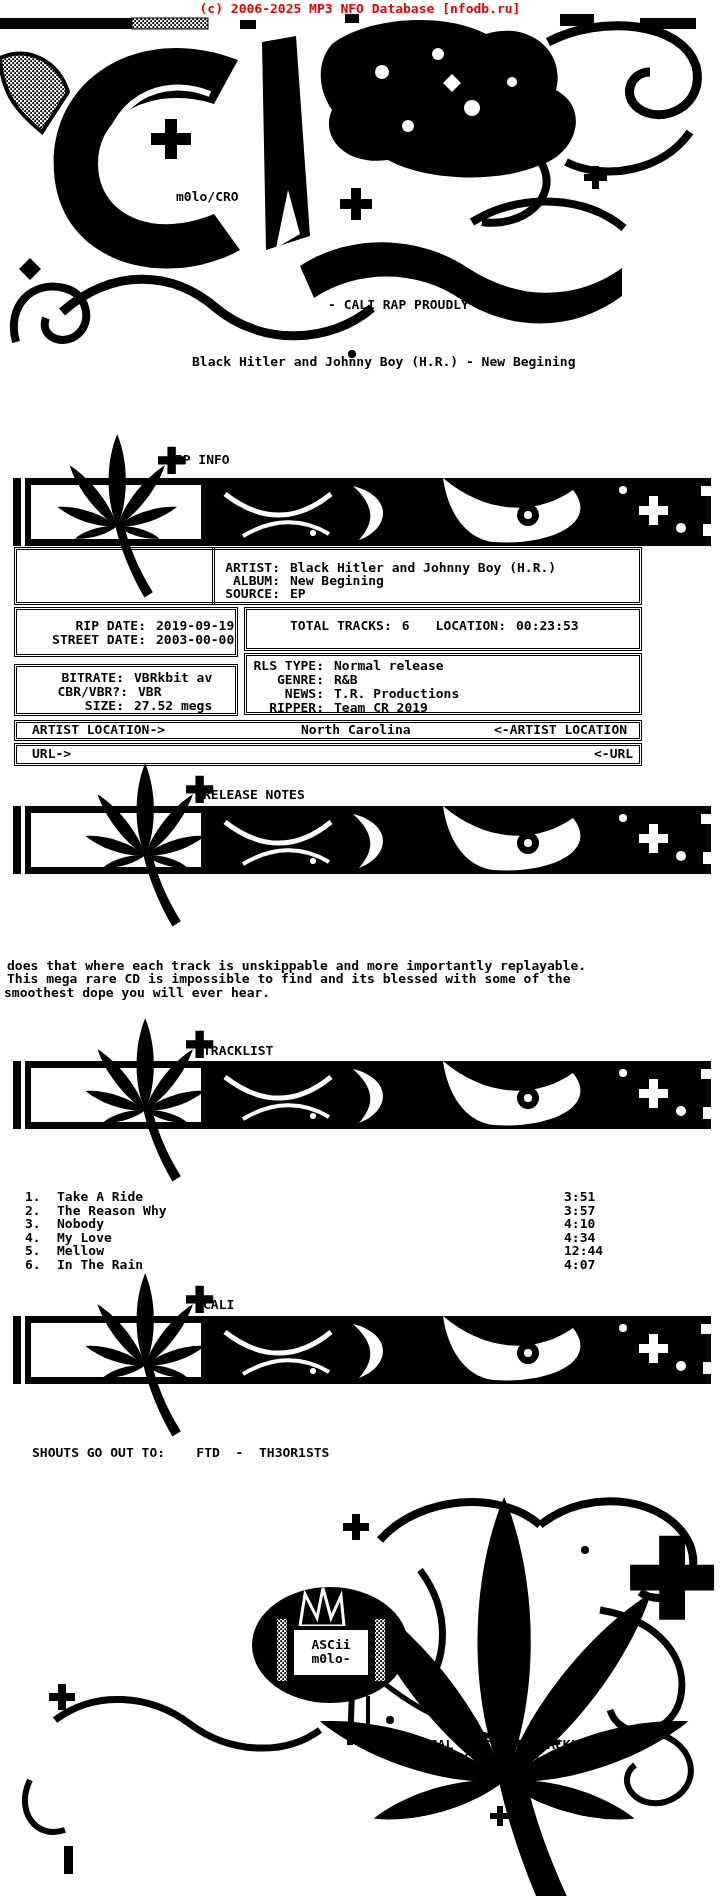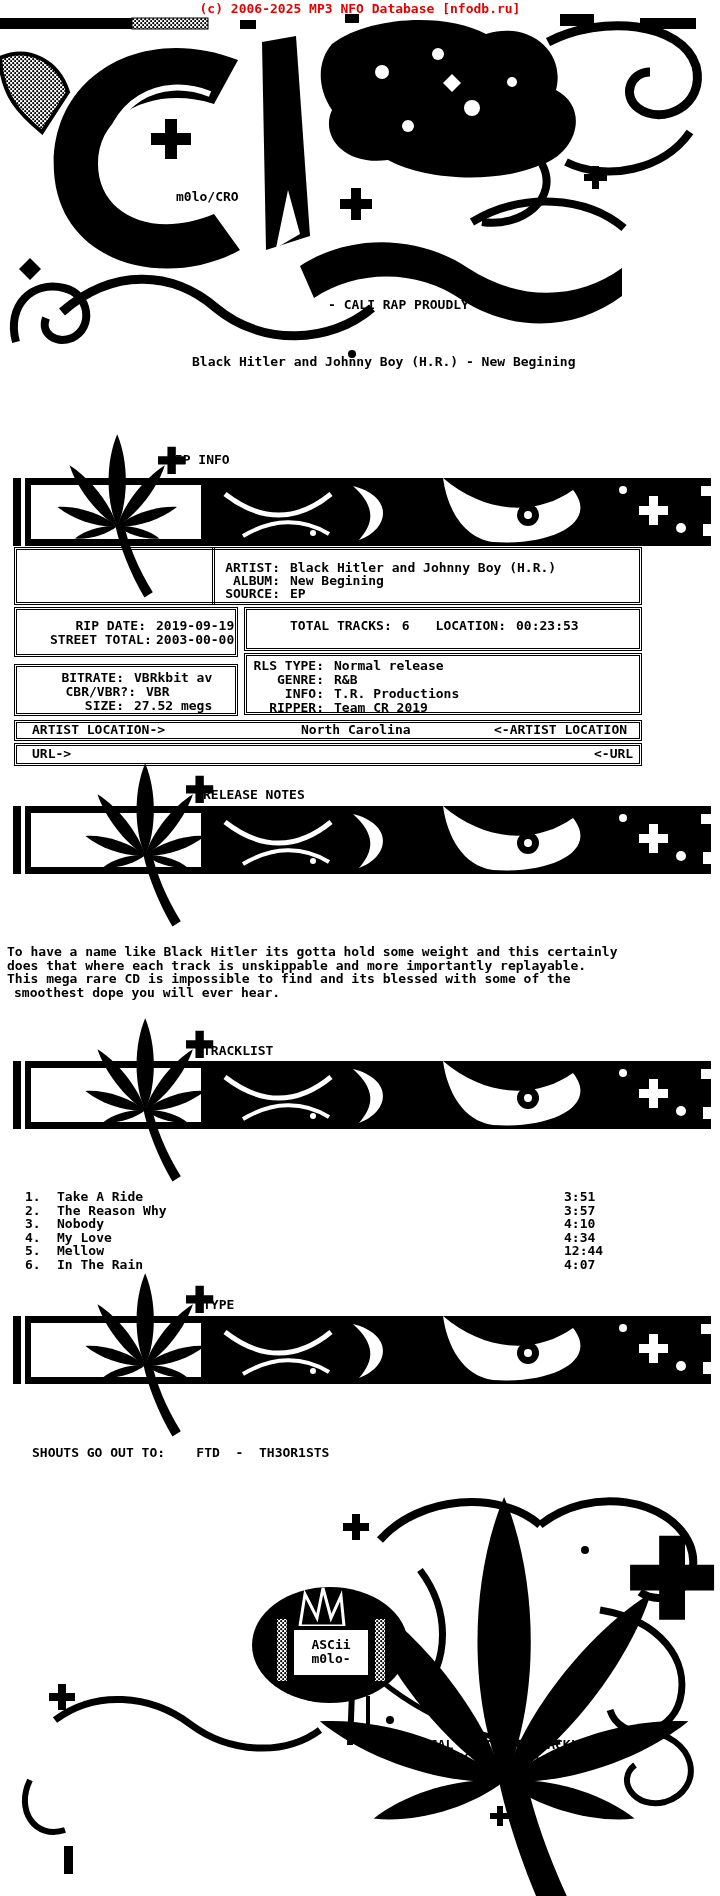--- a/index.html
+++ b/index.html
@@ -112,56 +112,55 @@
   <div class="t" style="left:167px;top:453px">RIP INFO</div>
 
   <div class="box" style="left:14px;top:547px;width:628px;height:58px"></div>
   <div class="vdiv" style="left:212px;top:547px;height:58px"></div>
   <div class="t" style="left:224px;top:561px"><span class="lc" style="width:56px">ARTIST:</span><span class="gap"></span><span>Black Hitler and Johnny Boy (H.R.)</span></div>
   <div class="t" style="left:224px;top:574px"><span class="lc" style="width:56px">ALBUM:</span><span class="gap"></span><span>New Begining</span></div>
   <div class="t" style="left:224px;top:587px"><span class="lc" style="width:56px">SOURCE:</span><span class="gap"></span><span>EP</span></div>
 
   <div class="box" style="left:14px;top:607px;width:224px;height:50px"></div>
   <div class="t" style="left:50px;top:619px"><span class="lc" style="width:96px">RIP DATE:</span><span class="gap"></span><span>2019-09-19</span></div>
-  <div class="t" style="left:50px;top:633px"><span class="lc" style="width:96px">STREET TOTAL:</span><span class="gap"></span><span>2003-00-00</span></div>
+  <div class="t" style="left:50px;top:633px"><span class="lc" style="width:96px">STREET DATE:</span><span class="gap"></span><span>2003-00-00</span></div>
 
   <div class="box" style="left:244px;top:607px;width:398px;height:44px"></div>
   <div class="t" style="left:290px;top:619px"><span>TOTAL TRACKS:</span><span class="gap"></span><span>6</span><span style="display:inline-block;width:26px"></span><span>LOCATION:</span><span class="gap"></span><span>00:23:53</span></div>
 
   <div class="box" style="left:14px;top:664px;width:224px;height:52px"></div>
   <div class="t" style="left:52px;top:671px"><span class="lc" style="width:72px">BITRATE:</span><span class="gap"></span><span>VBRkbit av</span></div>
-  <div class="t" style="left:64px;top:685px"><span class="lc" style="width:72px">CBR/VBR?:</span><span class="gap"></span><span>VBR</span></div>
+  <div class="t" style="left:56px;top:685px"><span class="lc" style="width:72px">CBR/VBR?:</span><span class="gap"></span><span>VBR</span></div>
   <div class="t" style="left:52px;top:699px"><span class="lc" style="width:72px">SIZE:</span><span class="gap"></span><span>27.52 megs</span></div>
 
   <div class="box" style="left:244px;top:653px;width:398px;height:62px"></div>
   <div class="t" style="left:252px;top:659px"><span class="lc" style="width:72px">RLS TYPE:</span><span class="gap"></span><span>Normal release</span></div>
   <div class="t" style="left:252px;top:673px"><span class="lc" style="width:72px">GENRE:</span><span class="gap"></span><span>R&amp;B</span></div>
-  <div class="t" style="left:252px;top:687px"><span class="lc" style="width:72px">INFO:</span><span class="gap"></span><span>T.R. Productions</span></div>
+  <div class="t" style="left:252px;top:687px"><span class="lc" style="width:72px">NEWS:</span><span class="gap"></span><span>T.R. Productions</span></div>
   <div class="t" style="left:252px;top:701px"><span class="lc" style="width:72px">RIPPER:</span><span class="gap"></span><span>Team CR 2019</span></div>
 
   <div class="box" style="left:14px;top:720px;width:628px;height:21px"></div>
   <div class="t" style="left:32px;top:723px">ARTIST LOCATION-&gt;</div>
   <div class="t" style="left:301px;top:723px">North Carolina</div>
   <div class="t" style="left:494px;top:723px">&lt;-ARTIST LOCATION</div>
 
   <div class="box" style="left:14px;top:743px;width:628px;height:23px"></div>
   <div class="t" style="left:32px;top:747px">URL-&gt;</div>
   <div class="t" style="left:594px;top:747px">&lt;-URL</div>
 
   <svg class="banner" style="left:12px;top:806px">
       <use href="#bannersym"></use>
     </svg>
   <svg class="leaf" style="left:36px;top:759px">
       <use href="#leafsym"></use>
     </svg>
   <div class="t" style="left:203px;top:788px">RELEASE NOTES</div>
-  <div class="t" style="left:7px;top:945px">To have a name like Black Hitler its gotta hold some weight and this certainly</div>
   <div class="t" style="left:7px;top:972px">This mega rare CD is impossible to find and its blessed with some of the</div>
   <div class="t" style="left:7px;top:959px">does that where each track is unskippable and more importantly replayable.</div>
-  <div class="t" style="left:14px;top:986px">smoothest dope you will ever hear.</div>
+  <div class="t" style="left:4px;top:986px">smoothest dope you will ever hear.</div>
 
   <svg class="banner" style="left:12px;top:1061px">
       <use href="#bannersym"></use>
     </svg>
   <svg class="leaf" style="left:36px;top:1014px">
       <use href="#leafsym"></use>
     </svg>
   <div class="t" style="left:203px;top:1044px">TRACKLIST</div>
 
   <div class="t" style="left:25px;top:1190px"><span>1.</span></div>
@@ -182,21 +181,21 @@
   <div class="t" style="left:25px;top:1258px"><span>6.</span></div>
   <div class="t" style="left:57px;top:1258px">In The Rain</div>
   <div class="t" style="left:564px;top:1258px">4:07</div>
 
   <svg class="banner" style="left:12px;top:1316px">
       <use href="#bannersym"></use>
     </svg>
   <svg class="leaf" style="left:36px;top:1269px">
       <use href="#leafsym"></use>
     </svg>
-  <div class="t" style="left:203px;top:1298px">TYPE</div>
+  <div class="t" style="left:203px;top:1298px">CALI</div>
   <div class="t" style="left:32px;top:1446px">SHOUTS GO OUT TO:    FTD  -  TH3OR1STS</div>
 
   <svg style="left:0;top:1480px" width="720" height="416" viewBox="0 0 720 416">
     <use href="#leafsym" transform="translate(16,4) scale(1.32)"></use>
     <path d="M380 60 C420 15 500 10 540 45" stroke="#000" stroke-width="8" fill="none"></path>
     <path d="M540 45 C590 5 670 18 690 65 C705 105 665 130 640 112" stroke="#000" stroke-width="8" fill="none"></path>
     <path d="M600 130 C660 140 690 180 680 220 C670 258 620 262 610 230" stroke="#000" stroke-width="7" fill="none"></path>
     <path d="M640 250 C700 255 705 310 665 322 C635 330 615 300 635 285" stroke="#000" stroke-width="6" fill="none"></path>
     <path d="M420 90 C450 130 450 180 420 215" stroke="#000" stroke-width="7" fill="none"></path>
     <path d="M55 240 C95 210 150 214 190 244 C230 274 285 276 320 250" stroke="#000" stroke-width="7" fill="none"></path>

